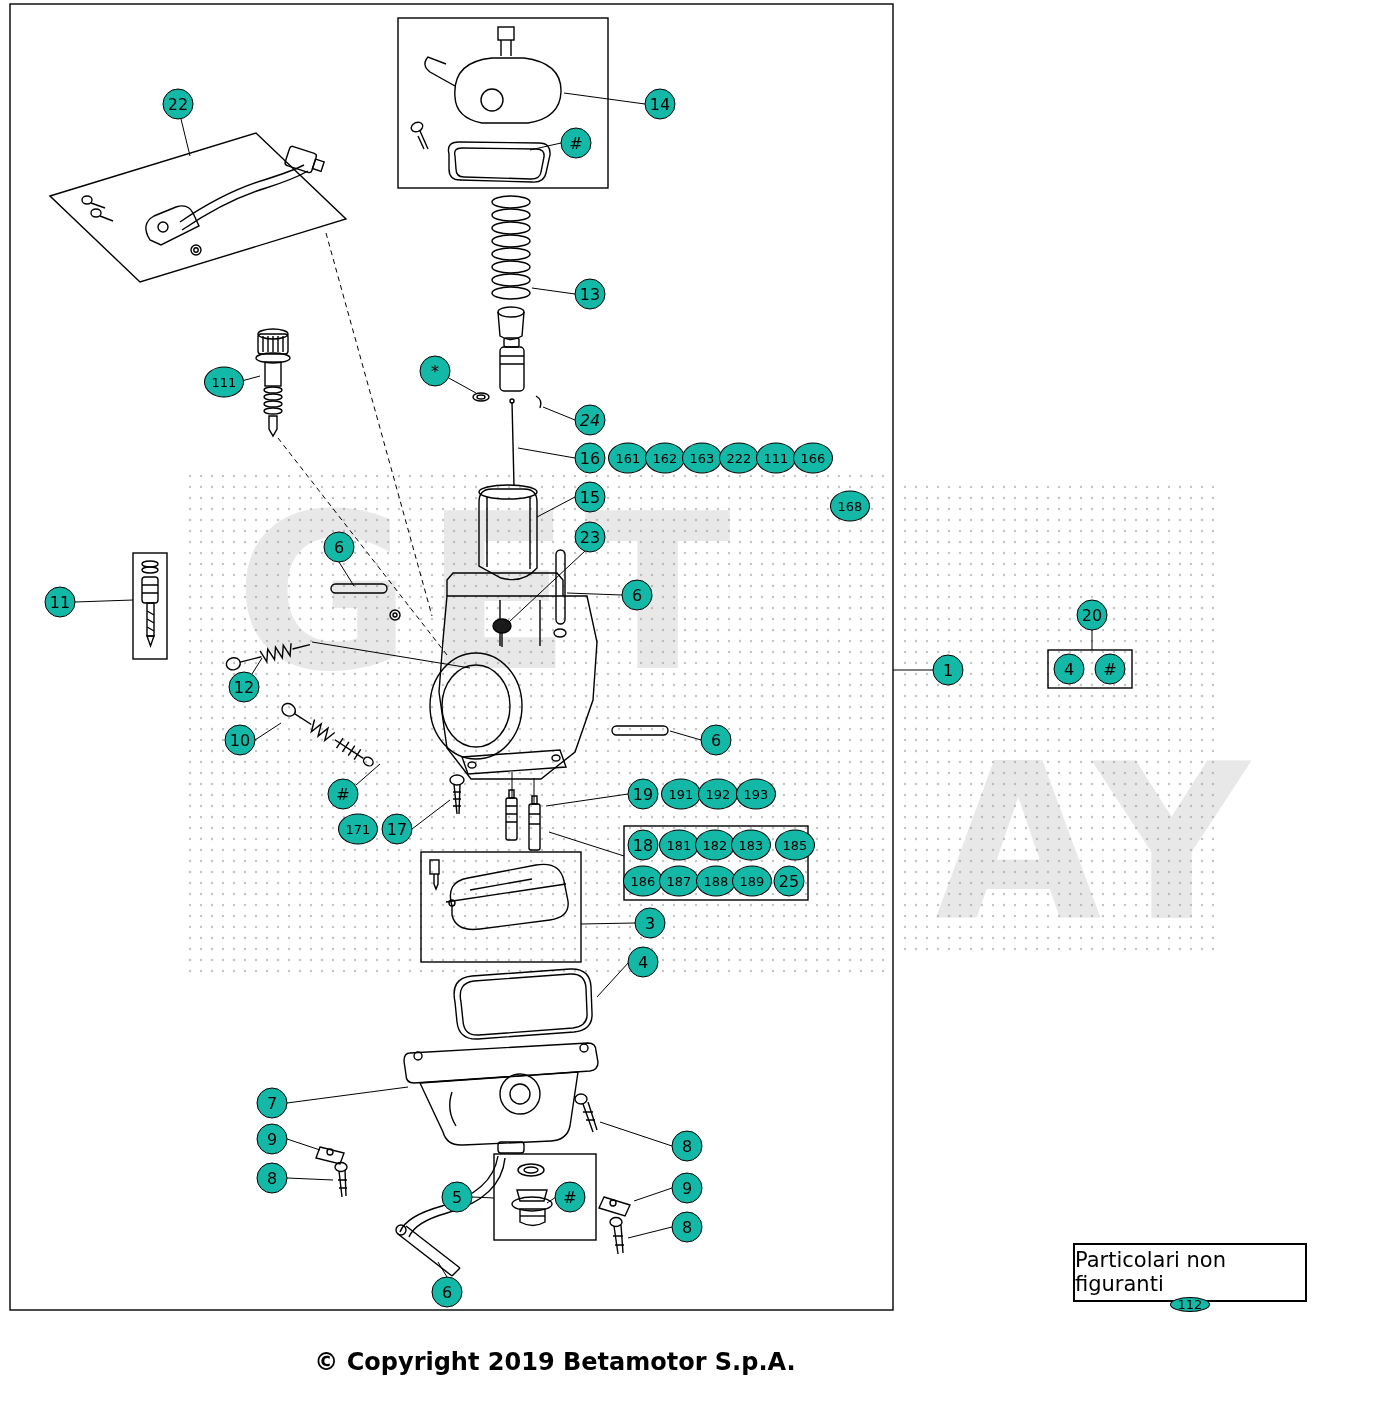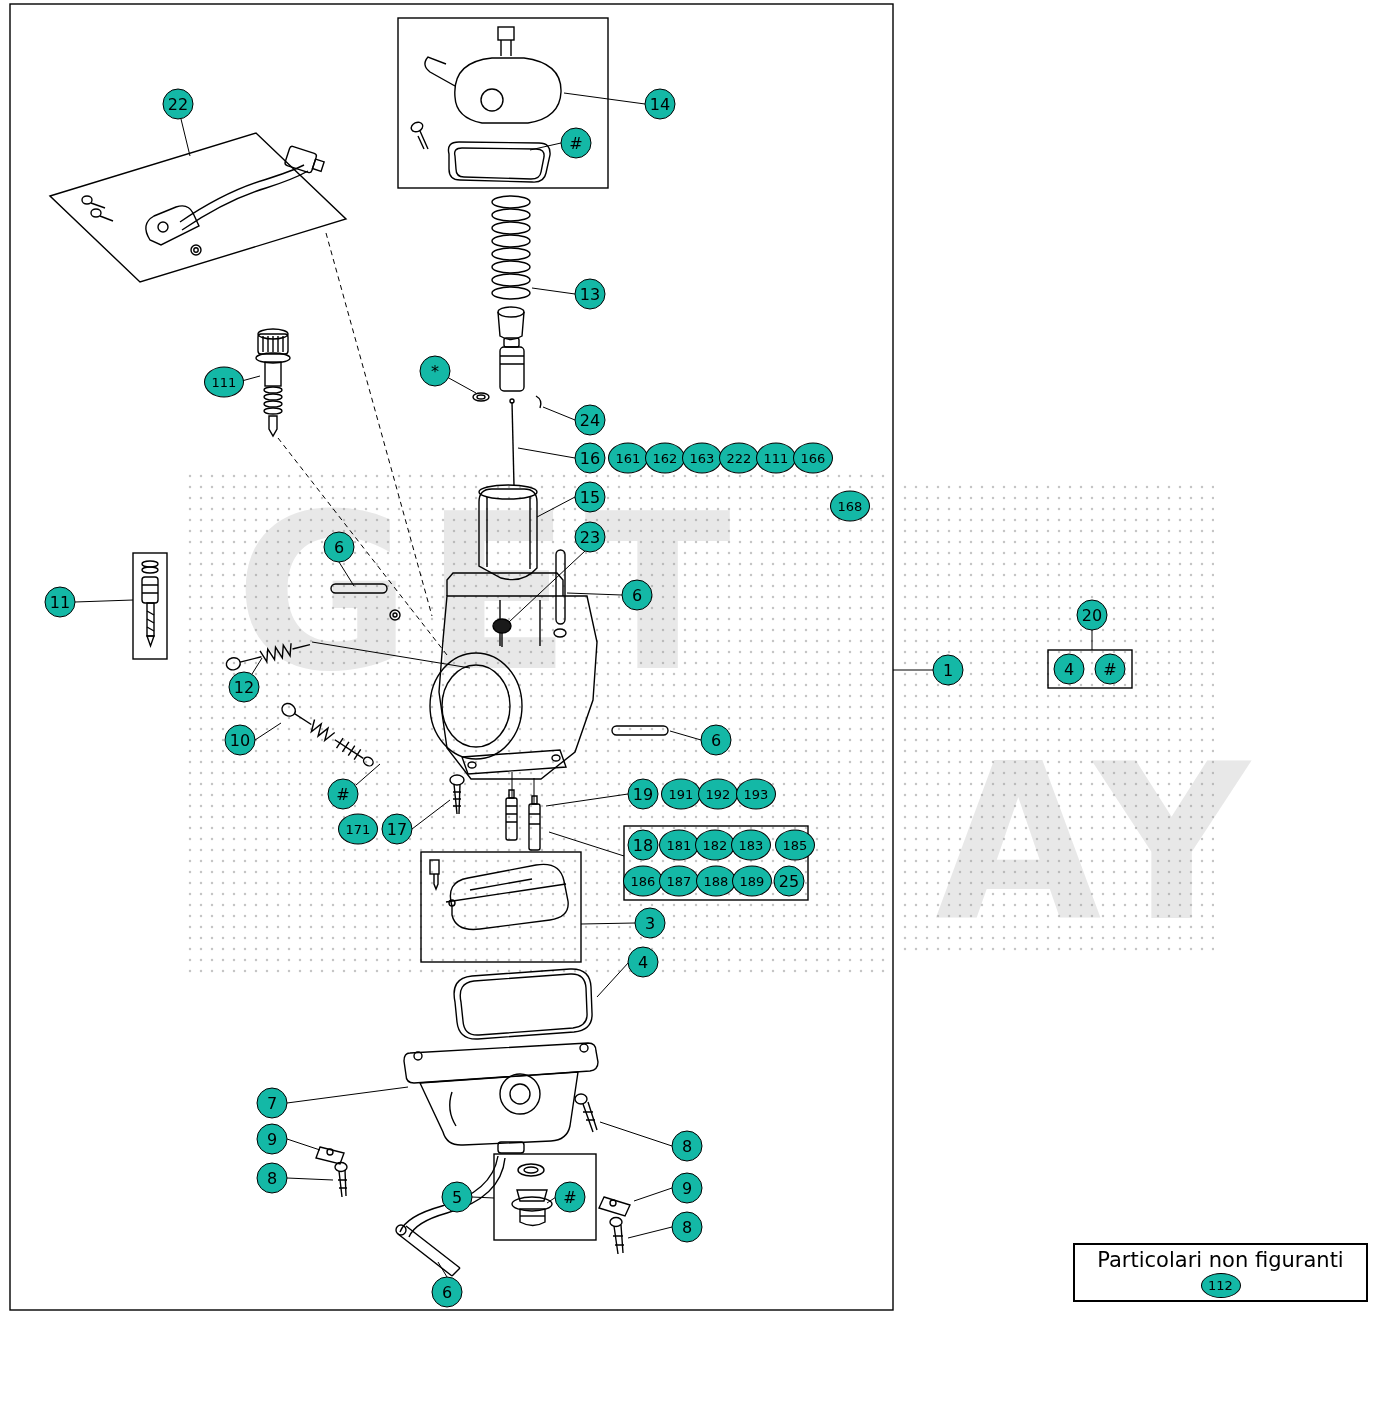--- a/index.html
+++ b/index.html
@@ -8,21 +8,21 @@
   svg .ln{fill:none;stroke:#000;stroke-width:1.4;}
   svg .thin{fill:none;stroke:#000;stroke-width:1;}
   svg .dash{fill:none;stroke:#000;stroke-width:1;stroke-dasharray:5 4;}
   svg .wm{font-family:"DejaVu Sans",sans-serif;font-weight:bold;font-size:215px;
           fill:#d9d9d9;letter-spacing:0.06em;}
   .callout{position:absolute;transform:translate(-50%,-50%);width:31px;height:31px;
            box-sizing:border-box;border:1.6px solid #000;border-radius:50%;background:#14b8a6;
            display:flex;align-items:center;justify-content:center;font-size:16px;line-height:1;
            z-index:5;}
   .callout.wide{width:40px;font-size:13px;}
-  .note-box{position:absolute;left:1073px;top:1243px;width:295px;height:59px;
+  .note-box{position:absolute;left:1073px;top:1243px;width:234px;height:59px;
             border:2px solid #000;box-sizing:border-box;background:#fff;
             display:flex;flex-direction:column;align-items:center;justify-content:flex-start;}
   .note-title{font-size:21px;margin-top:3px;}
   .note-callout{position:static;transform:none;width:36px;height:25px;font-size:13px;
                 margin-top:1px;}
   .copyright{position:absolute;left:555px;top:1348px;transform:translateX(-50%);
              font-size:24px;font-weight:bold;white-space:nowrap;}
 </style>
 </head>
 <body>
@@ -295,21 +295,21 @@
   </svg>
 
   
   <div style="position:absolute;left:0;top:0;width:100%;height:100%;">
       <div class="callout" style="left: 178px; top: 104px;">22</div>
       <div class="callout" style="left: 660px; top: 104px;">14</div>
       <div class="callout" style="left: 576px; top: 143px;">#</div>
       <div class="callout" style="left: 590px; top: 294px;">13</div>
       <div class="callout wide" style="left: 216px; top: 382px; margin-left: 8px;">111</div>
       <div class="callout" style="left: 435px; top: 371px;">*</div>
-      <div class="callout" style="left: 590px; top: 420px;">24</div>
+      <div class="callout" style="left: 590px; top: 420px; font-style: italic;">24</div>
       <div class="callout" style="left: 590px; top: 458px;">16</div>
       <div class="callout wide" style="left: 628px; top: 458px;">161</div>
       <div class="callout wide" style="left: 665px; top: 458px;">162</div>
       <div class="callout wide" style="left: 702px; top: 458px;">163</div>
       <div class="callout wide" style="left: 739px; top: 458px;">222</div>
       <div class="callout wide" style="left: 776px; top: 458px;">111</div>
       <div class="callout wide" style="left: 813px; top: 458px;">166</div>
       <div class="callout wide" style="left: 850px; top: 458px; margin-top: 48px;">168</div>
       <div class="callout" style="left: 590px; top: 497px;">15</div>
       <div class="callout" style="left: 590px; top: 537px;">23</div>
@@ -353,14 +353,15 @@
       <div class="callout" style="left: 447px; top: 1292px;">6</div>
     </div>
 
   
   <div class="note-box">
     <div class="note-title">Particolari non figuranti</div>
     <div class="callout wide note-callout">112</div>
   </div>
 
   
+  <div class="copyright">© Copyright 2019 Betamotor S.p.A.</div>
 
 </div>
 
 </body></html>

